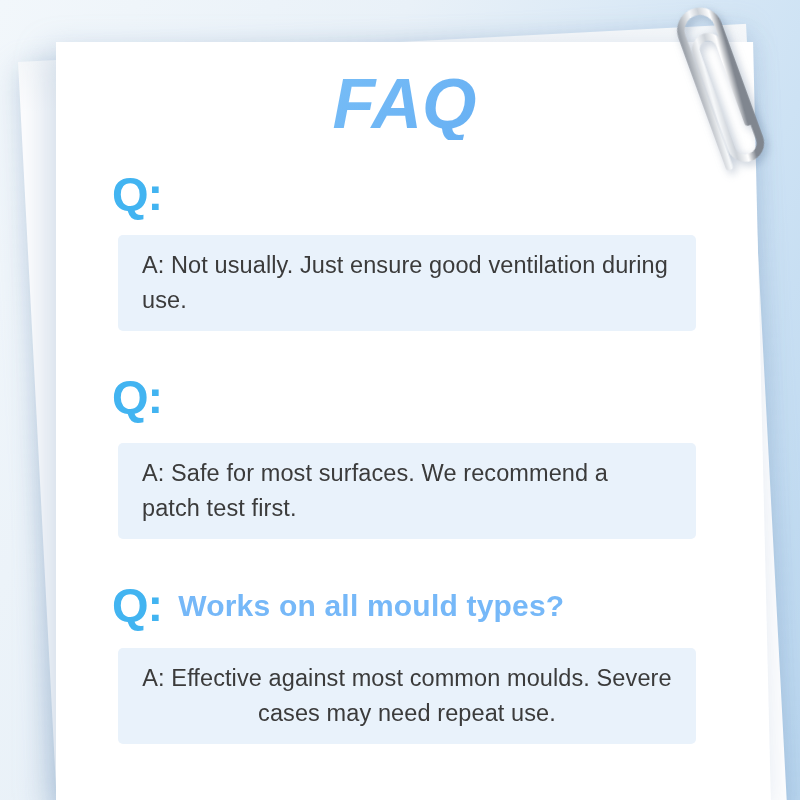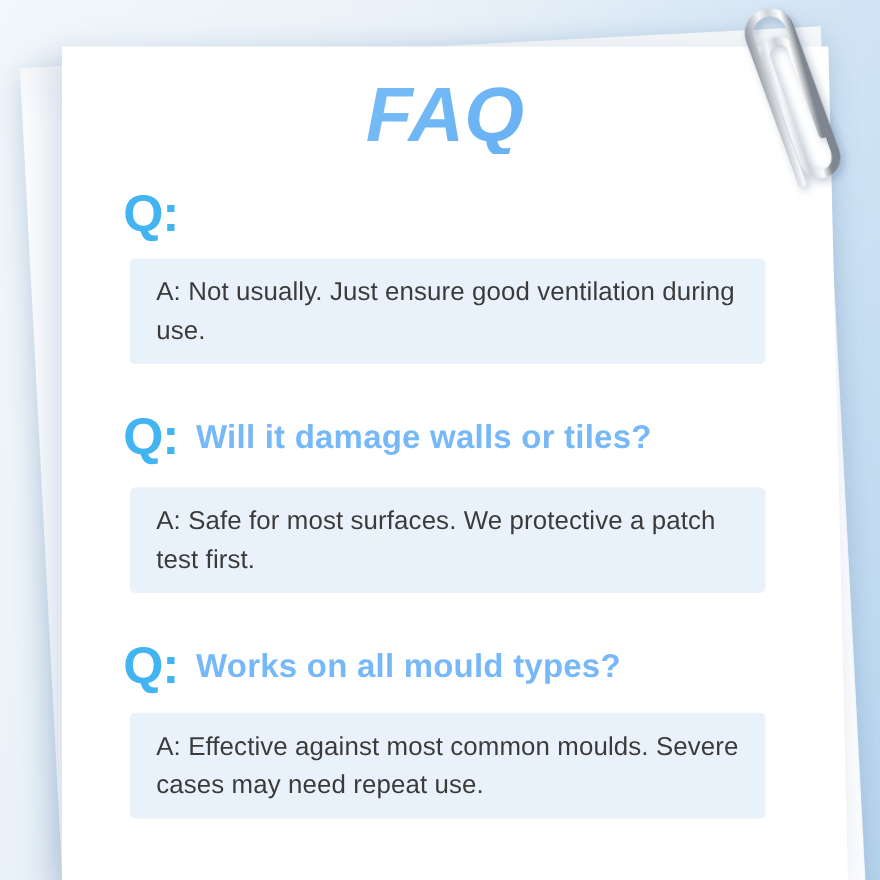--- a/index.html
+++ b/index.html
@@ -58,21 +58,21 @@
     color:#76b8f8; letter-spacing:0.2px;
   }
 
   .answer-card {
     position:absolute; left:62px; width:578px;
     background:#e9f2fb; border-radius:5px;
     padding:13px 24px;
   }
   .answer-card.s1 { top:193px; }
   .answer-card.s2 { top:401px; }
-  .answer-card.s3 { top:606px; }
+  .answer-card.s3 { top:606px;text-align:center; }
   .answer-text {
     font-size:23.5px; line-height:35px; color:#3b3b3b; letter-spacing:0.1px;
   }
 
   .paperclip {
     position:absolute; left:679px; top:-10px; width:82px; height:191px;
     transform:rotate(-20deg); z-index:5;
     filter:drop-shadow(2px 4px 4px rgba(75,100,135,0.35));
   }
 </style>
@@ -92,24 +92,23 @@
 
       <div class="q-row s1">
         <span class="q-badge">Q:</span>
       </div>
       <div class="answer-card s1">
         <div class="answer-text">A: Not usually. Just ensure good ventilation during use.</div>
       </div>
 
       <div class="q-row s2">
         <span class="q-badge">Q:</span>
-        <span class="question-text">Will it damage walls or tiles?</span>
       </div>
       <div class="answer-card s2">
-        <div class="answer-text">A: Safe for most surfaces. We protective a patch test first.</div>
+        <div class="answer-text">A: Safe for most surfaces. We recommend a patch test first.</div>
       </div>
 
       <div class="q-row s3">
         <span class="q-badge">Q:</span>
         <span class="question-text">Works on all mould types?</span>
       </div>
       <div class="answer-card s3">
         <div class="answer-text">A: Effective against most common moulds. Severe cases may need repeat use.</div>
       </div>
 

